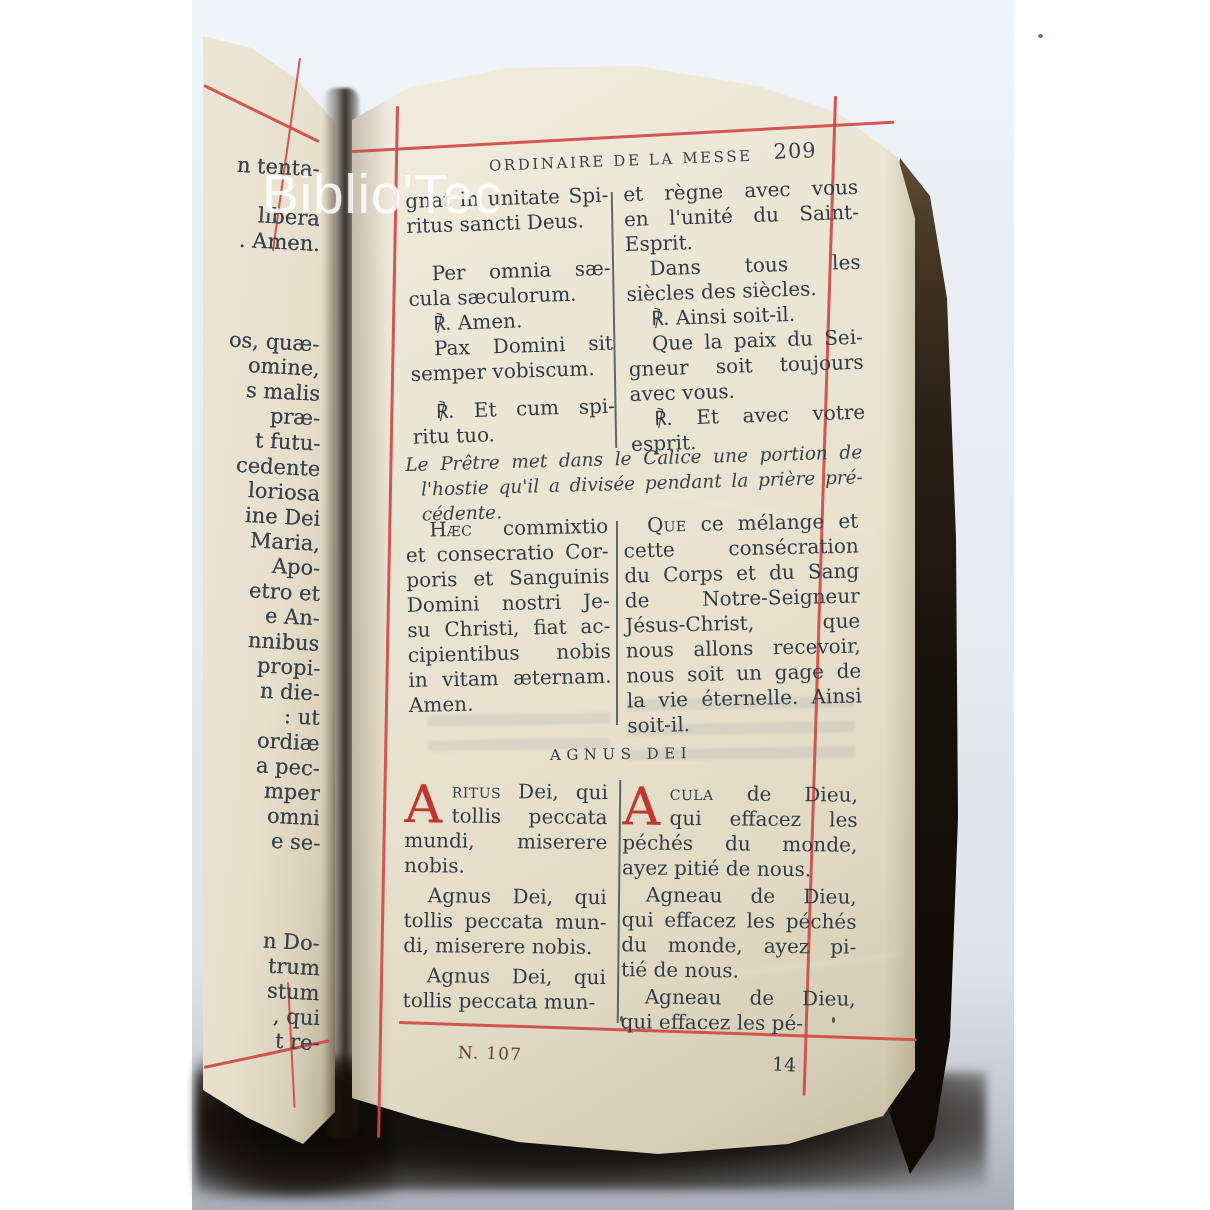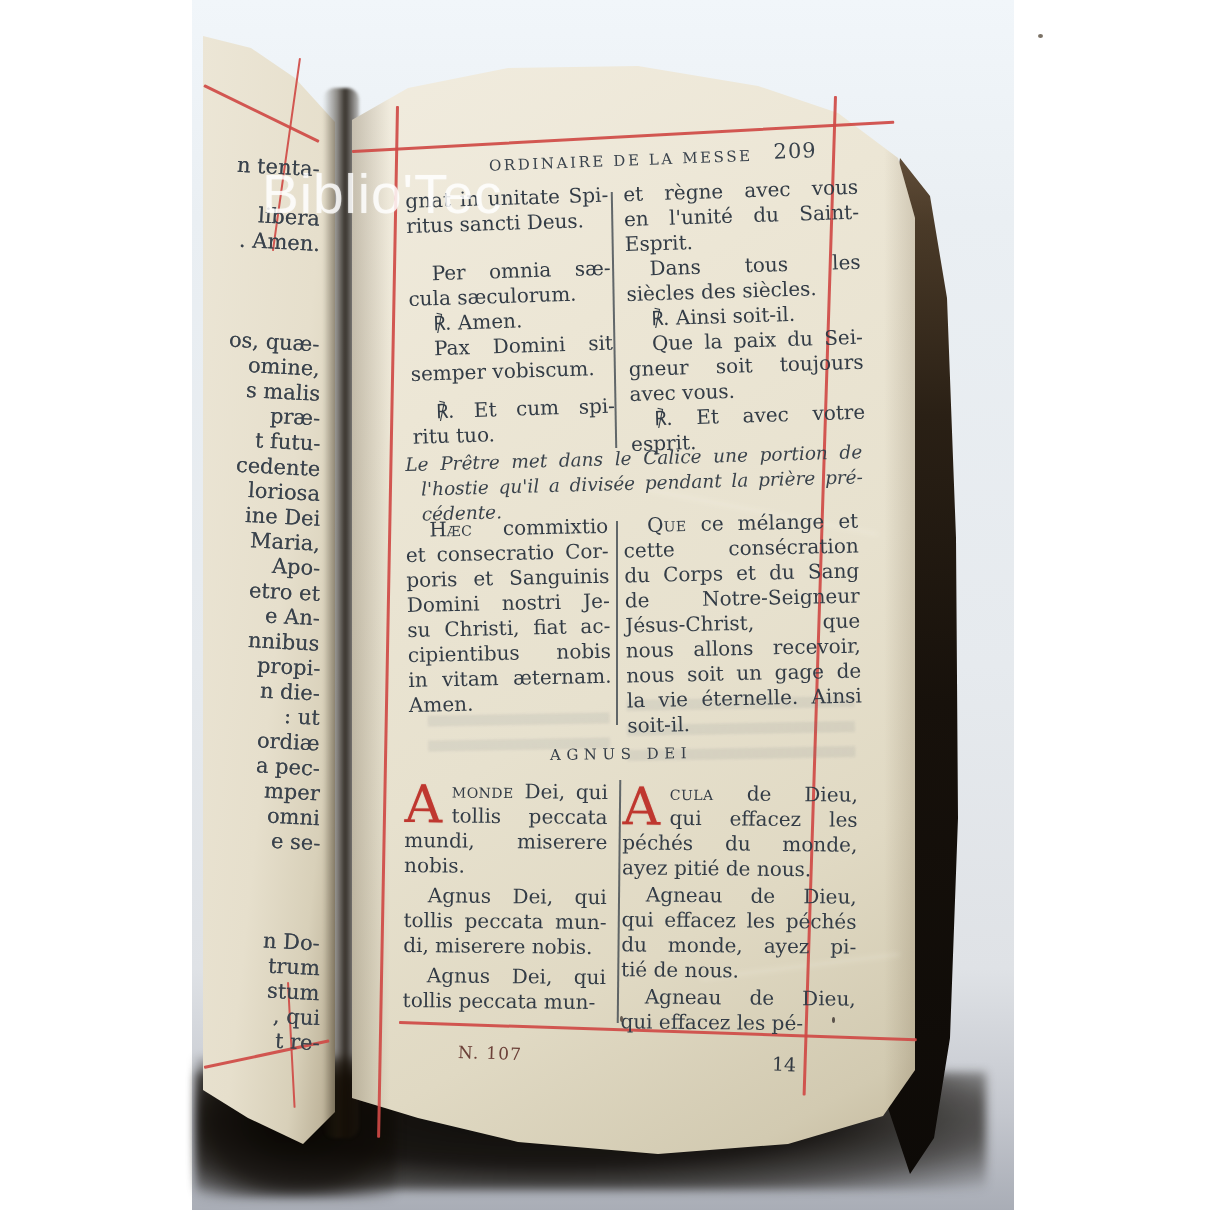--- a/index.html
+++ b/index.html
@@ -232,21 +232,21 @@
         </div>
     </div>
     <div class="coldiv" style="left:616px;top:521px;height:204px;"></div>
 
     <div class="section-heading">AGNUS DEI</div>
 
     <div class="row" id="agnus" style="top:778px;transform:rotate(.6deg);transform-origin:left top;">
       <div class="col col-latin">
           <div class="para drop">
             <span class="dropcap">A</span>
-            <div class="line"><span class="sc">monde</span> Dei, qui</div>
+            <div class="line"><span class="sc">ritus</span> Dei, qui</div>
             <div class="line">tollis peccata</div>
             <div class="line">mundi, miserere</div>
             <div class="line final">nobis.</div>
           </div>
           <div class="para indent">
             <div class="line">Agnus Dei, qui</div>
             <div class="line">tollis peccata mun-</div>
             <div class="line final">di, miserere nobis.</div>
           </div>
           <div class="para indent">

